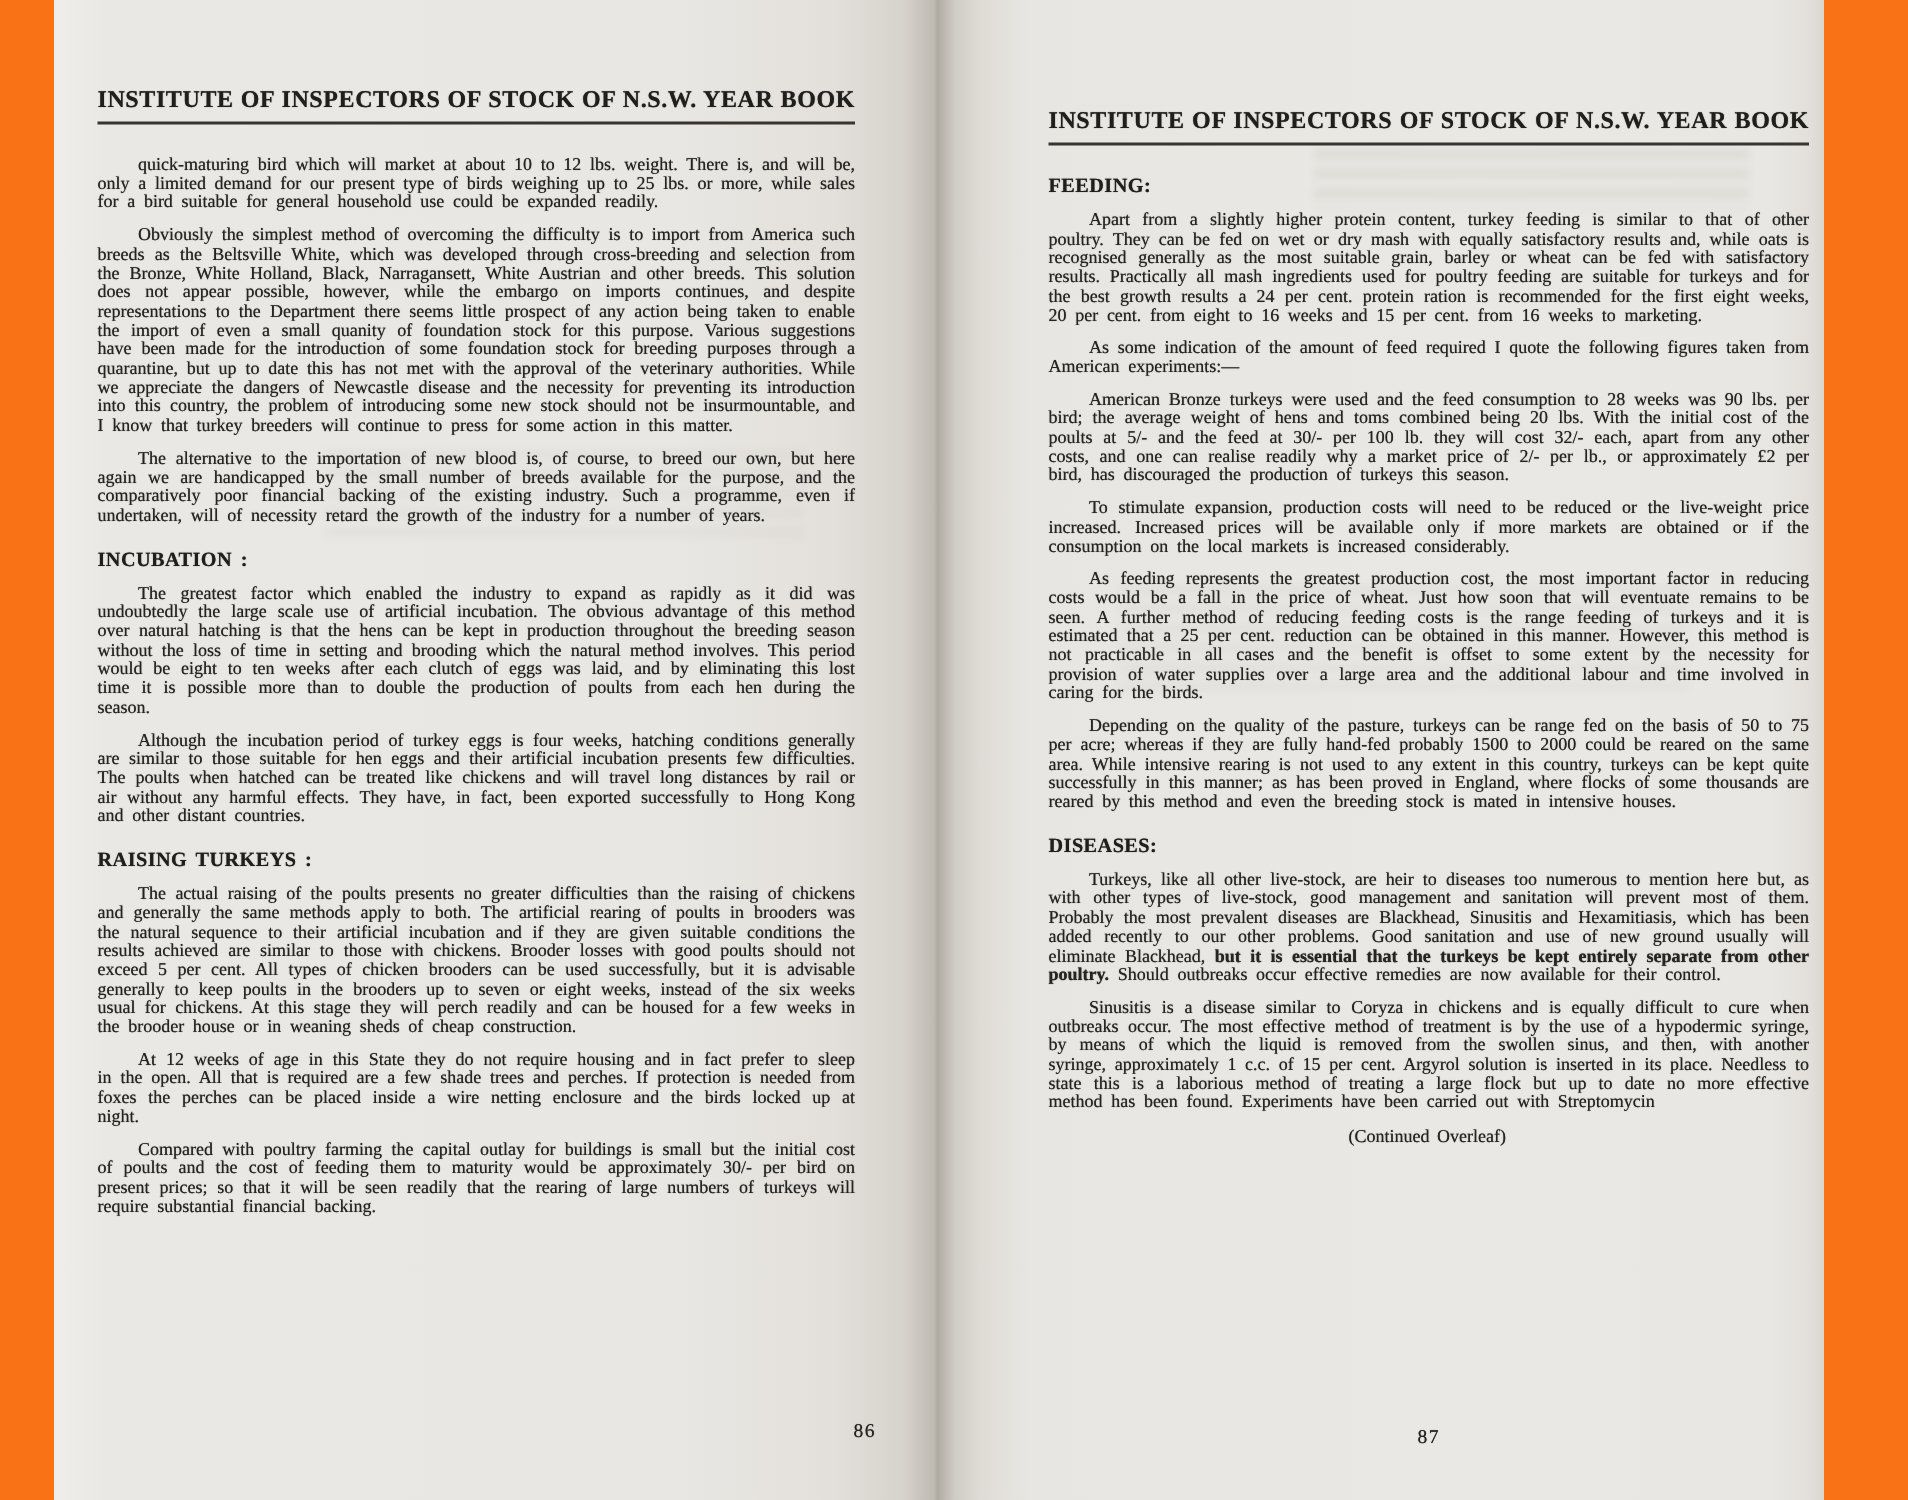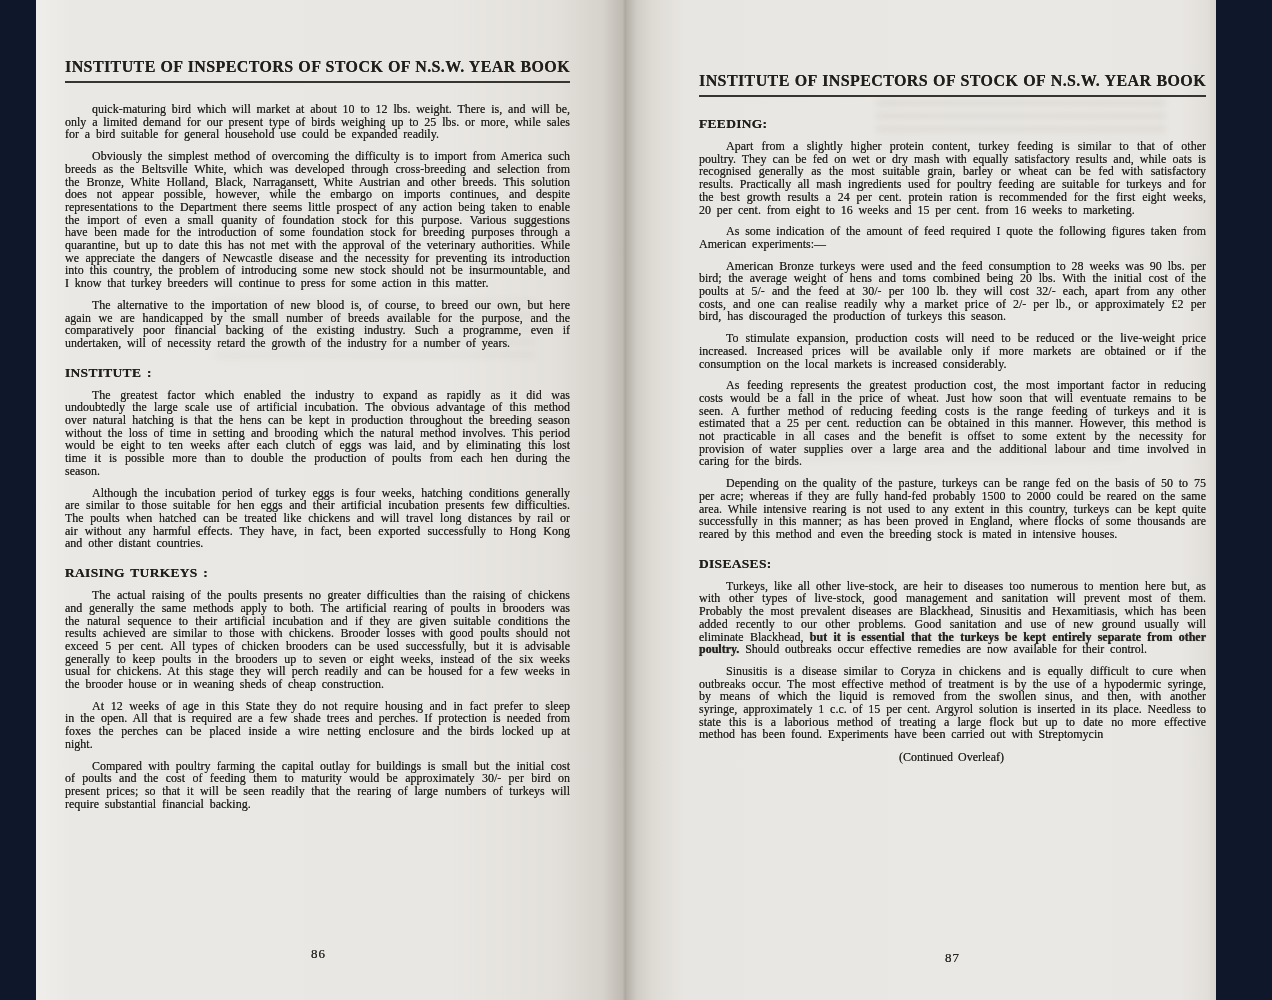--- a/index.html
+++ b/index.html
@@ -3,21 +3,21 @@
 <meta charset="utf-8">
 <style>
   html, body { margin: 0; padding: 0; }
   body { background: #d8d6d2; }
 
   .spread {
     position: relative;
     width: 1272px;
     height: 1000px;
     overflow: hidden;
-    background: #0f172a;
+    background: #f97316;
     font-family: "Liberation Serif", "DejaVu Serif", serif;
     color: #262420;
   }
 
   
   .page {
     position: absolute;
     top: 0;
     height: 1000px;
     width: 590px;
@@ -100,38 +100,38 @@
     text-shadow: 0 0 0.55px rgba(38,36,32,0.8);
   }
 
   .page-number {
     position: absolute;
     font-size: 13px;
     letter-spacing: 1px;
     text-align: center;
     text-shadow: 0 0 0.5px rgba(38,36,32,0.8);
   }
-  .page-left .page-number  { top: 946px; left: 30px;  width: 505px; }
+  .page-left .page-number  { top: 946px; left: 43px;  width: 505px; text-align: right; }
   .page-right .page-number { top: 950px; left: 73px;  width: 507px; }
 </style>
 </head>
 <body>
 
 <div class="spread">
 
   <div class="page page-left">
     <div class="content">
 
       <span class="running-head">INSTITUTE OF INSPECTORS OF STOCK OF N.S.W. YEAR BOOK</span>
 
       <p class="body-par">quick-maturing bird which will market at about 10 to 12 lbs. weight.  There is, and will be, only a limited demand for our present type of birds weighing up to 25 lbs. or more, while sales for a bird suitable for general household use could be expanded readily.</p>
       <p class="body-par">Obviously the simplest method of overcoming the difficulty is to import from America such breeds as the Beltsville White, which was developed through cross-breeding and selection from the Bronze, White Holland, Black, Narragansett, White Austrian and other breeds.  This solution does not appear possible, however, while the embargo on imports continues, and despite representations to the Department there seems little prospect of any action being taken to enable the import of even a small quanity of foundation stock for this purpose. Various suggestions have been made for the introduction of some foundation stock for breeding purposes through a quarantine, but up to date this has not met with the approval of the veterinary authorities.  While we appreciate the dangers of Newcastle disease and the necessity for preventing its introduction into this country, the problem of introducing some new stock should not be insurmountable, and I know that turkey breeders will continue to press for some action in this matter.</p>
       <p class="body-par">The alternative to the importation of new blood is, of course, to breed our own, but here again we are handicapped by the small number of breeds available for the purpose, and the comparatively poor financial backing of the existing industry.  Such a programme, even if undertaken, will of necessity retard the growth of the industry for a number of years.</p>
 
-      <h3 class="section-heading">INSTITUTE :</h3>
+      <h3 class="section-heading">INCUBATION :</h3>
       <p class="body-par">The greatest factor which enabled the industry to expand as rapidly as it did was undoubtedly the large scale use of artificial incubation.  The obvious advantage of this method over natural hatching is that the hens can be kept in production throughout the breeding season without the loss of time in setting and brooding which the natural method involves.  This period would be eight to ten weeks after each clutch of eggs was laid, and by eliminating this lost time it is possible more than to double the production of poults from each hen during the season.</p>
       <p class="body-par">Although the incubation period of turkey eggs is four weeks, hatching conditions generally are similar to those suitable for hen eggs and their artificial incubation presents few difficulties.  The poults when hatched can be treated like chickens and will travel long distances by rail or air without any harmful effects.  They have, in fact, been exported successfully to Hong Kong and other distant countries.</p>
 
       <h3 class="section-heading">RAISING TURKEYS :</h3>
       <p class="body-par">The actual raising of the poults presents no greater difficulties than the raising of chickens and generally the same methods apply to both.  The artificial rearing of poults in brooders was the natural sequence to their artificial incubation and if they are given suitable conditions the results achieved are similar to those with chickens.  Brooder losses with good poults should not exceed 5 per cent.  All types of chicken brooders can be used successfully, but it is advisable generally to keep poults in the brooders up to seven or eight weeks, instead of the six weeks usual for chickens.  At this stage they will perch readily and can be housed for a few weeks in the brooder house or in weaning sheds of cheap construction.</p>
       <p class="body-par">At 12 weeks of age in this State they do not require housing and in fact prefer to sleep in the open.  All that is required are a few shade trees and perches.  If protection is needed from foxes the perches can be placed inside a wire netting enclosure and the birds locked up at night.</p>
       <p class="body-par">Compared with poultry farming the capital outlay for buildings is small but the initial cost of poults and the cost of feeding them to maturity would be approximately 30/- per bird on present prices; so that it will be seen readily that the rearing of large numbers of turkeys will require substantial financial backing.</p>
     </div>
 
     <div class="page-number">86</div>

